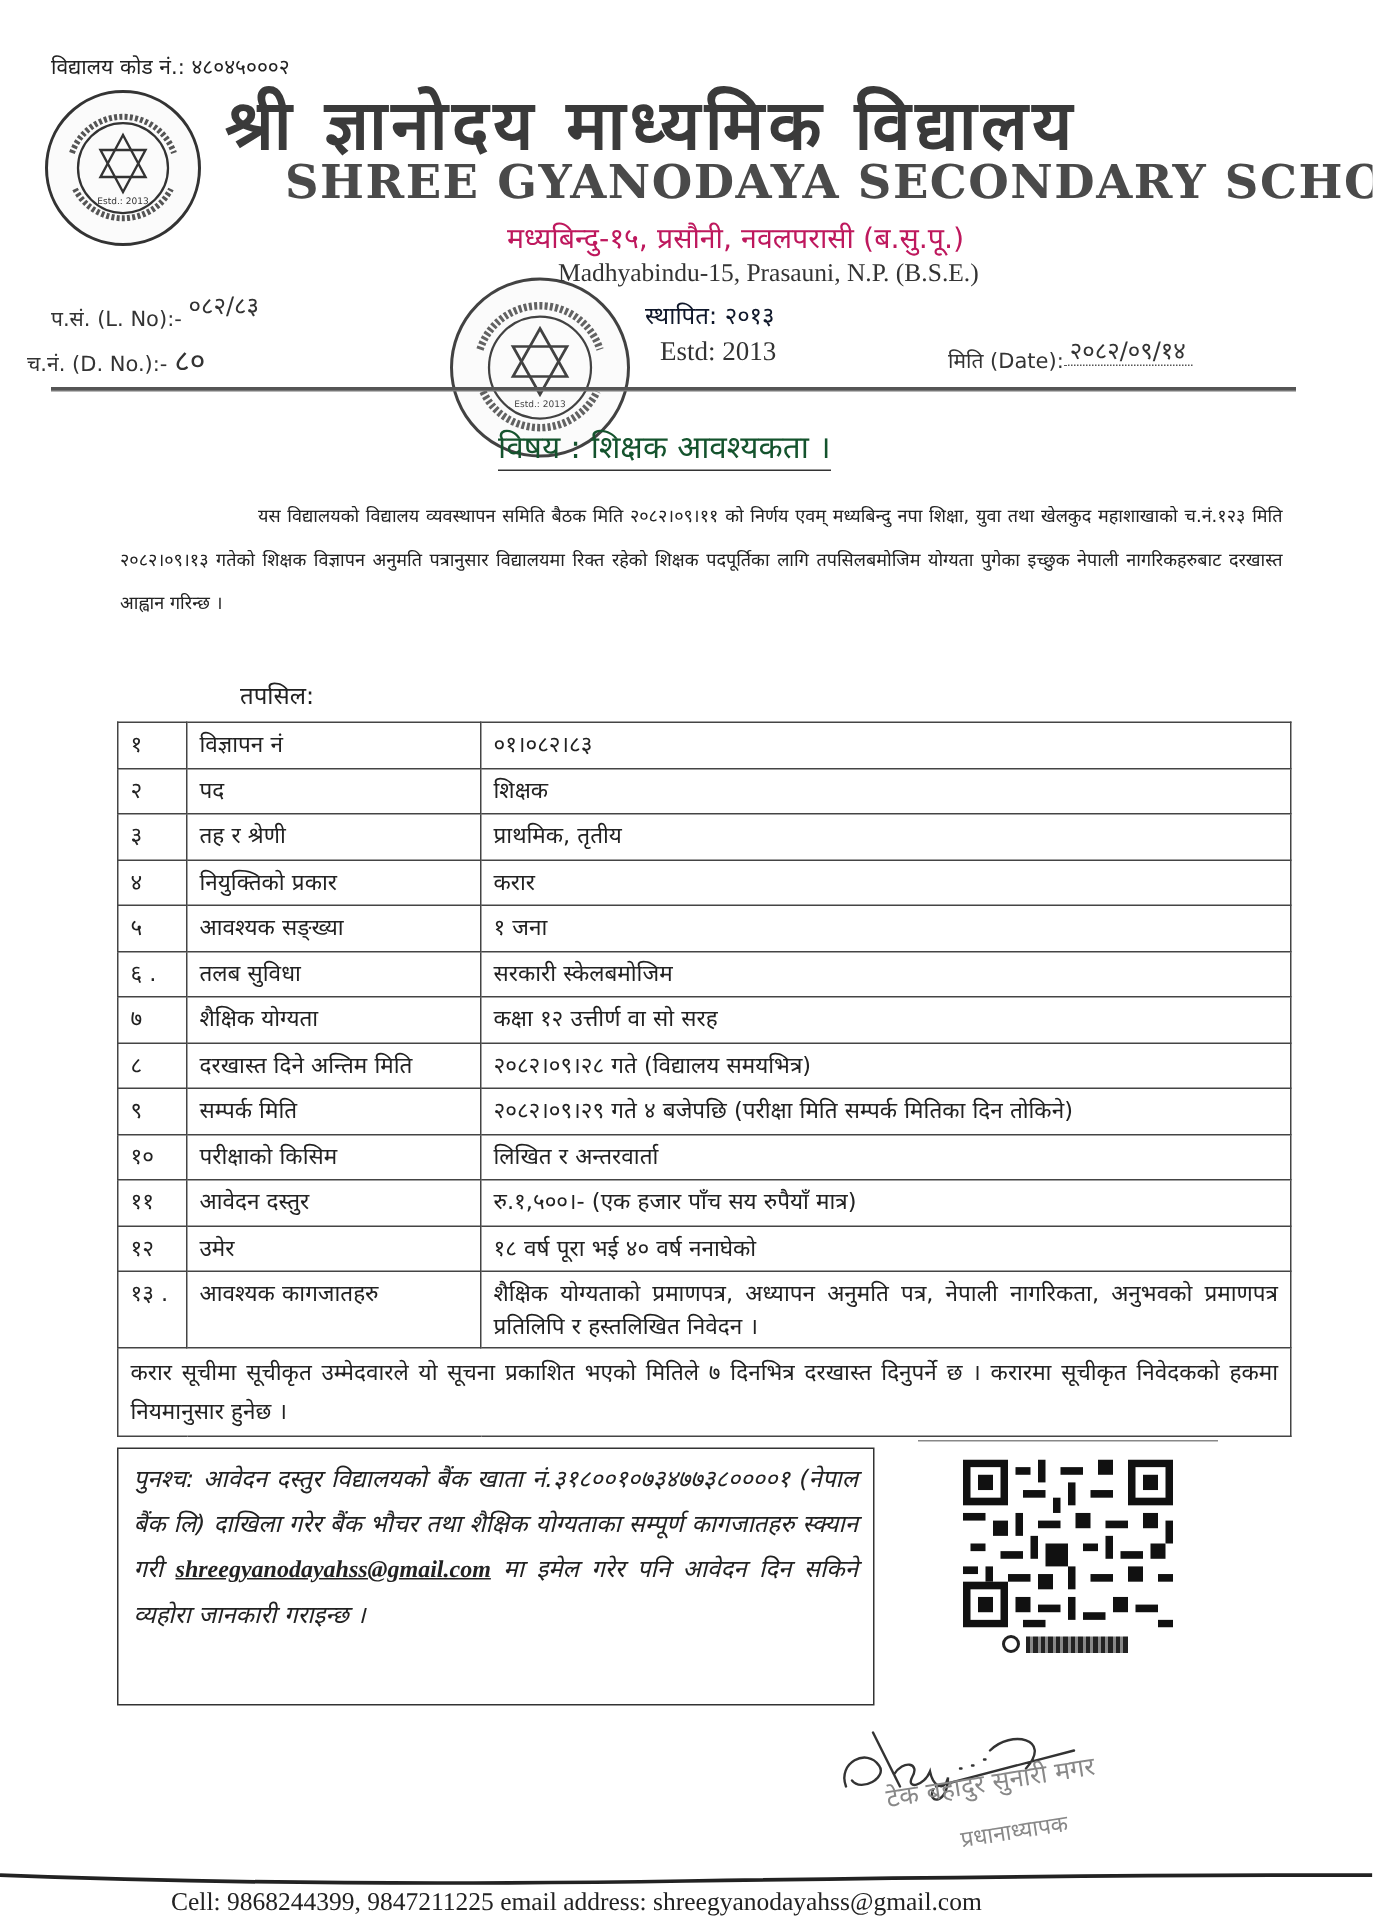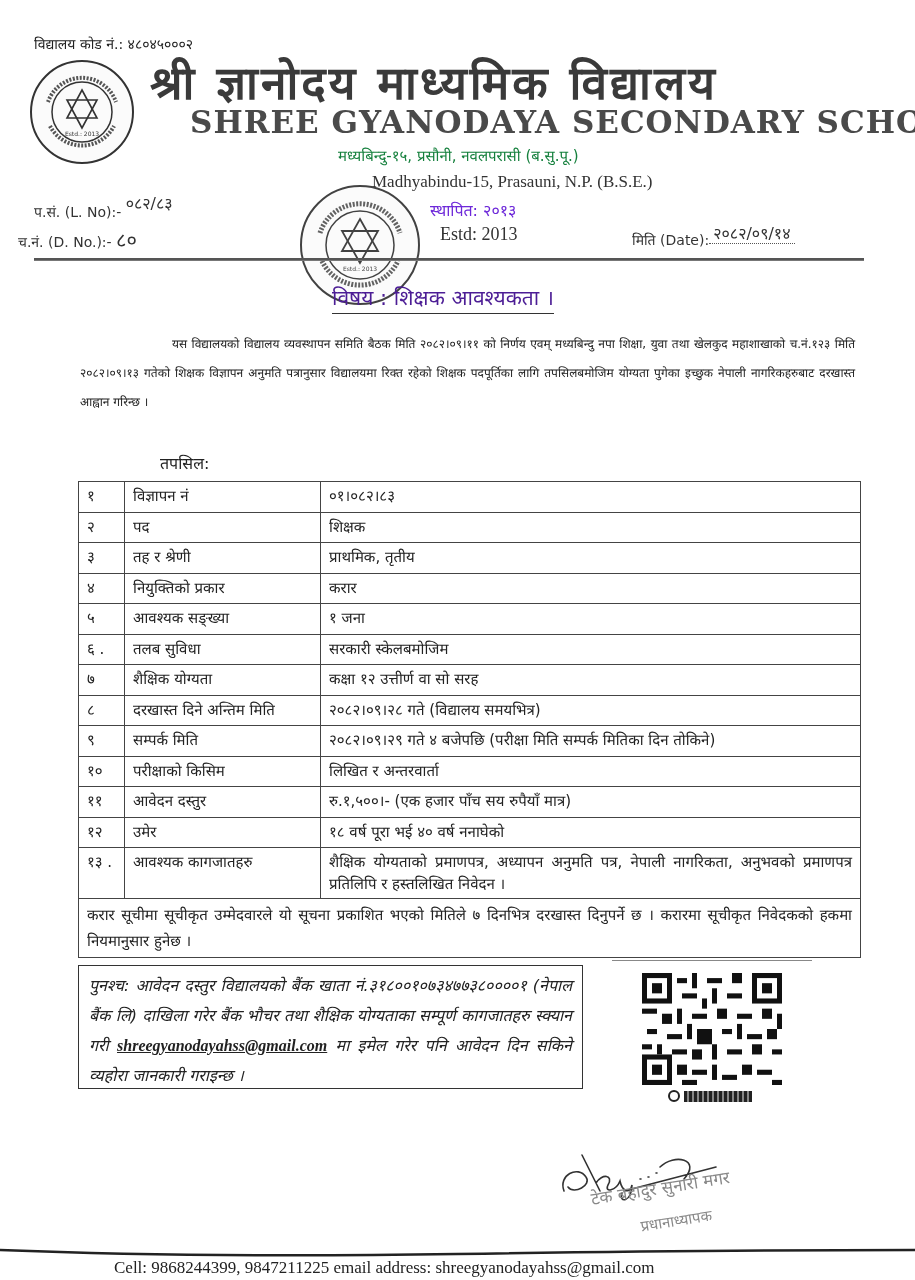--- a/index.html
+++ b/index.html
@@ -9,48 +9,48 @@
 
   .school-code { left: 34px; top: 34px; font-size: 14px; color: #222; }
 
   .logo { width: 104px; height: 104px; border-radius: 50%; border: 2px solid #333; background: #fbfbfb; }
   .logo svg { position: absolute; left: 0; top: 0; }
   .logo-left { left: 30px; top: 60px; }
   .logo-mid { left: 300px; top: 185px; width: 120px; height: 120px; opacity: .92; }
 
   .title-np { left: 150px; top: 50px; font-size: 46px; font-weight: bold; letter-spacing: 3px; color: #3a3a3a; font-family: "DejaVu Serif", serif; white-space: nowrap; }
   .title-en { left: 190px; top: 104px; font-size: 31px; font-weight: bold; color: #4a4a4a; font-family: "DejaVu Serif", serif; letter-spacing: 1px; white-space: nowrap; }
-  .addr-np { left: 338px; top: 145px; font-size: 15px; color: #15803d; white-space: nowrap; }
+  .addr-np { left: 338px; top: 145px; font-size: 19px; color: #be185d; white-space: nowrap; }
   .addr-en { left: 372px; top: 172px; font-size: 17px; color: #333; font-family: "Liberation Serif", serif; white-space: nowrap; }
-  .estd-np { left: 430px; top: 199px; font-size: 16px; color: #6d28d9; }
+  .estd-np { left: 430px; top: 199px; font-size: 16px; color: #0f172a; }
   .estd-en { left: 440px; top: 224px; font-size: 18px; color: #333; font-family: "Liberation Serif", serif; }
 
   .ref-label { font-size: 14px; color: #333; white-space: nowrap; }
   .handwrite { font-family: "DejaVu Sans", sans-serif; font-size: 16px; color: #333; }
   .lno { left: 34px; top: 200px; }
   .dno { left: 18px; top: 226px; }
   .date { left: 632px; top: 228px; }
   .date .dotted { border-bottom: 1px dotted #555; padding: 0 4px; }
 
   .hr { left: 34px; top: 258px; width: 830px; height: 3px; border-top: 2px solid #555; border-bottom: 1px solid #777; }
 
-  .subject { left: 332px; top: 283px; font-size: 21px; color: #4c1d95; border-bottom: 1.5px solid #333; padding-bottom: 2px; white-space: nowrap; }
+  .subject { left: 332px; top: 283px; font-size: 21px; color: #14532d; border-bottom: 1.5px solid #333; padding-bottom: 2px; white-space: nowrap; }
 
   .para { left: 80px; top: 330px; width: 775px; font-size: 12px; line-height: 29px; text-align: justify; color: #222; }
   .para .indent { display: inline-block; width: 92px; }
   .tapasil { left: 160px; top: 452px; font-size: 16px; color: #222; }
 
   table.details { position: absolute; left: 78px; top: 481px; width: 783px; border-collapse: collapse; font-size: 15px; color: #222; }
   table.details td { border: 1.2px solid #444; padding: 3px 8px; height: 30.5px; vertical-align: top; }
   table.details td.sn { width: 46px; }
   table.details td.lbl { width: 196px; }
   table.details td.val { line-height: 22px; text-align: justify; }
   table.details td.note { line-height: 26px; text-align: justify; }
 
-  .ps-box { left: 78px; top: 965px; width: 505px; height: 124px; border: 1.5px solid #333; padding: 5px 10px; font-size: 16px; font-style: italic; line-height: 30px; color: #222; text-align: justify; }
+  .ps-box { left: 78px; top: 965px; width: 505px; height: 172px; border: 1.5px solid #333; padding: 5px 10px; font-size: 16px; font-style: italic; line-height: 30px; color: #222; text-align: justify; }
   .ps-box .email { text-decoration: underline; font-weight: bold; font-family: "Liberation Serif", serif; }
 
   .qr-area { left: 612px; top: 960px; width: 200px; height: 150px; border-top: 1px solid #888; }
   .qr { position: absolute; left: 30px; top: 12px; width: 140px; height: 112px; }
   .qr-brand { position: absolute; left: 56px; top: 128px; width: 90px; height: 14px; display: flex; align-items: center; gap: 4px; }
   .qr-brand .dot { width: 12px; height: 12px; border-radius: 50%; border: 2px solid #222; }
   .qr-brand .bar { width: 68px; height: 11px; background: repeating-linear-gradient(90deg,#222 0 3px,#888 3px 5px); }
 
   .signature { left: 556px; top: 1145px; width: 180px; height: 60px; }
   .sign-name { left: 590px; top: 1176px; font-size: 17px; color: #888; transform: rotate(-9deg); white-space: nowrap; }

